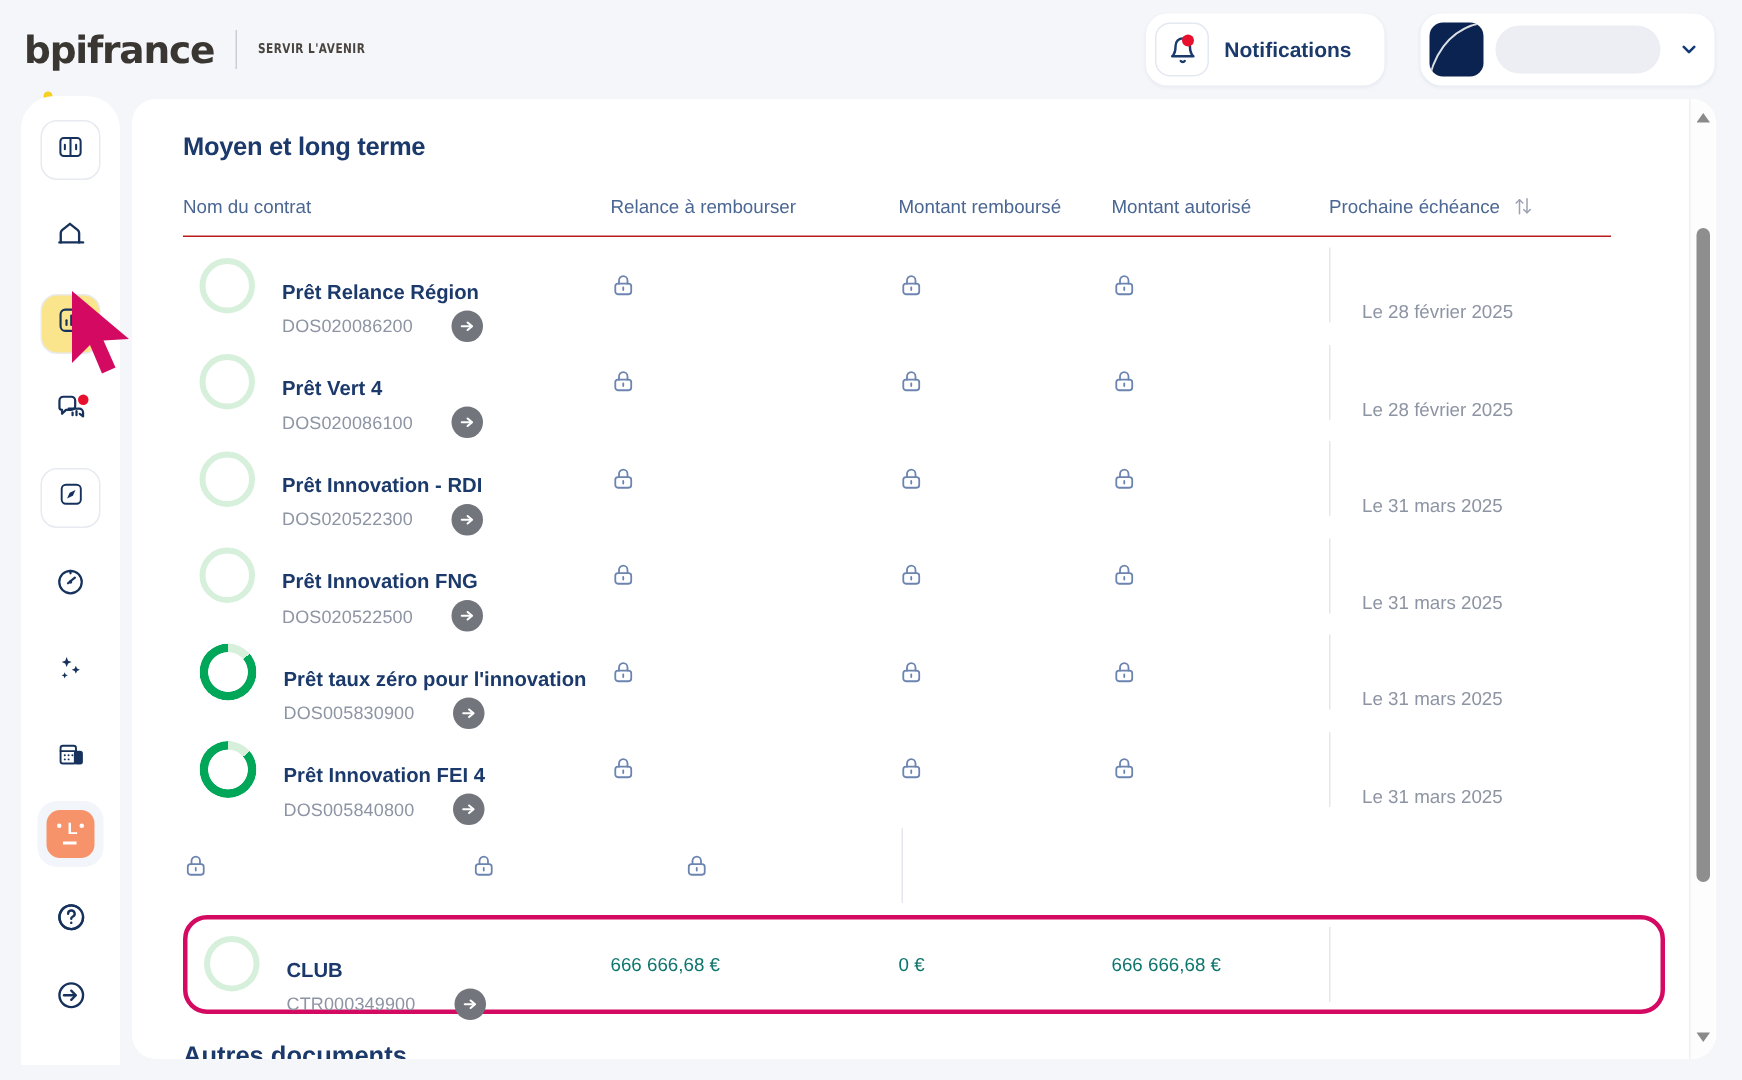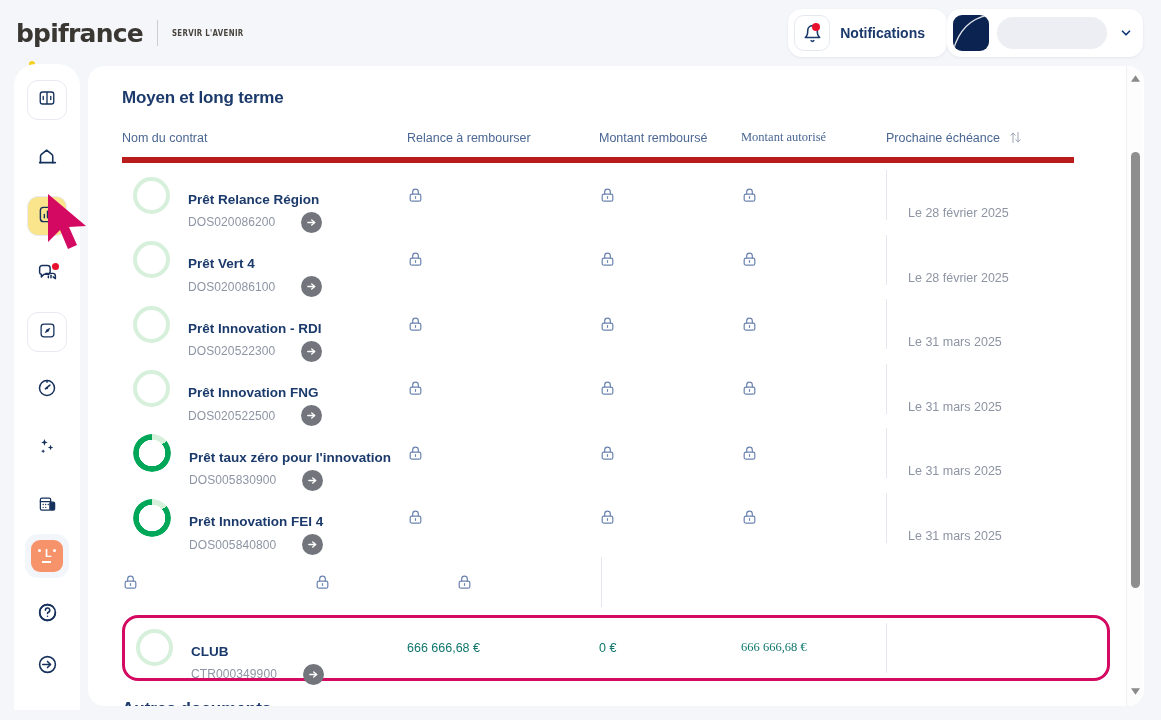--- a/index.html
+++ b/index.html
@@ -29,21 +29,21 @@
   .brand-sep {
     width: 1px; height: 26px; background: #c9cdd6; margin: 0 14px;
   }
   .brand-tag {
     font-family: "DejaVu Sans", sans-serif;
     font-size: 9px; font-weight: 700; letter-spacing: 0.4px;
     color: #4a443e; transform: scaleX(0.78); transform-origin: left center;
     white-space: nowrap;
   }
 
-  .topright { margin-left: auto; display: flex; gap: 0; margin-right: 18px; }
+  .topright { margin-left: auto; display: flex; gap: 24px; margin-right: 18px; }
 
   .notif-wrap {
     background: #ffffff; border-radius: 14px; padding: 6px;
     display: flex; align-items: center;
     box-shadow: 0 1px 3px rgba(20,40,80,.07);
   }
   .notif-iconbox {
     width: 36px; height: 36px; border-radius: 10px;
     border: 1px solid #e4e8f0; background: #fff;
     display: flex; align-items: center; justify-content: center;
@@ -115,28 +115,28 @@
     overflow: hidden;
   }
   .card-inner { padding: 22px 34px 0 34px; position: relative; }
   .section-title {
     font-size: 17px; font-weight: 700; color: #1b3a6b; letter-spacing: -0.2px;
     margin-bottom: 22px;
   }
 
   .thead {
     display: flex; align-items: center;
-    padding-bottom: 12px; border-bottom: 6px solid #b91c1c;
+    padding-bottom: 12px; border-bottom: 1px solid #b91c1c;
     width: 952px;
   }
   .th { font-size: 12.5px; color: #4a6692; font-weight: 400; }
   .c-name { width: 285px; }
   .c-arembourser { width: 192px; }
   .c-rembourse { width: 142px; }
-  .c-autorise { width: 145px; font-family: Liberation Serif, serif; }
+  .c-autorise { width: 145px; }
   .c-echeance { display: flex; align-items: center; gap: 8px; }
   .sort-ic { display: flex; }
 
   
   .rows { position: relative; }
   .row {
     display: flex; align-items: center;
     height: 64.5px; position: relative;
   }
   .cell { display: flex; align-items: center; }

